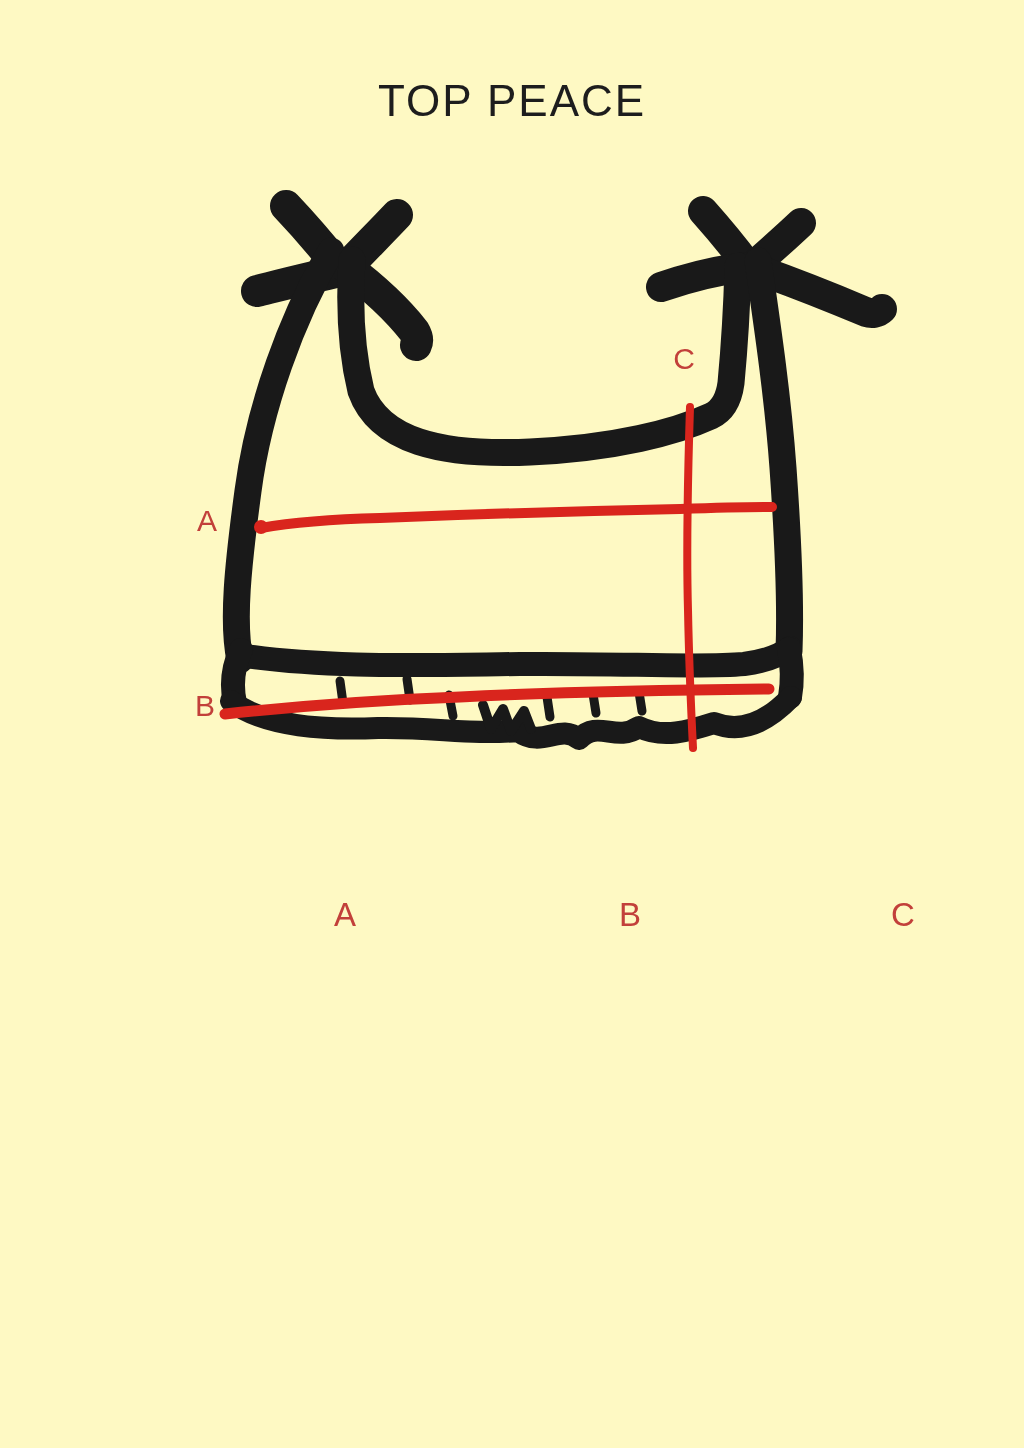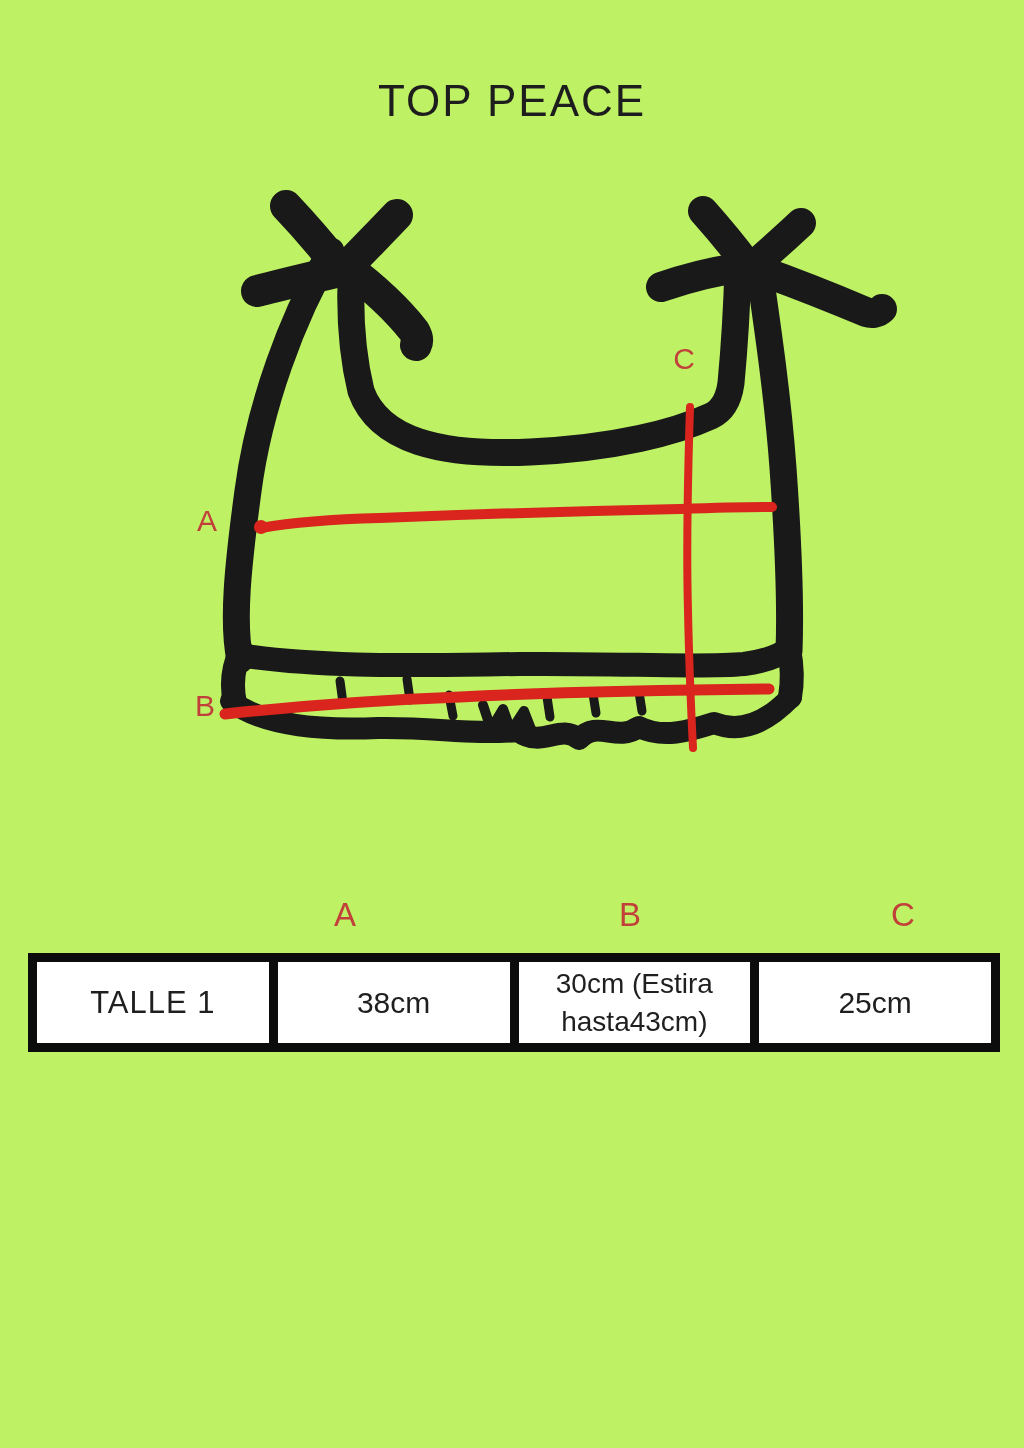--- a/index.html
+++ b/index.html
@@ -7,21 +7,21 @@
     --table-border:#0c0c0c;
     --text:#212121;
     --red-line:#d9251d;
     --red-label:#c2403a;
   }
   html,body{margin:0;padding:0;background:#ffffff;}
   .page{
     position:relative;
     width:1024px;
     height:1448px;
-    background:#bef264;
+    background:#fef9c3;
     overflow:hidden;
     font-family:"Liberation Sans", sans-serif;
     color:var(--text);
   }
   .title{
     position:absolute;
     top:76px;
     left:0;
     width:100%;
     text-align:center;
@@ -144,22 +144,16 @@
   <div class="diagram-label lbl-a">A</div>
   <div class="diagram-label lbl-b">B</div>
   <div class="diagram-label lbl-c">C</div>
 
   <div class="col-letter a">A</div>
   <div class="col-letter b">B</div>
   <div class="col-letter c">C</div>
 
   <table class="size-table">
     <tbody>
-      <tr>
-        <td class="cell-size">TALLE 1</td>
-        <td class="cell-val">38cm</td>
-        <td class="cell-torso">30cm (Estira hasta43cm)</td>
-        <td class="cell-val">25cm</td>
-      </tr>
     </tbody>
   </table>
 
 </div>
 
 </body></html>

